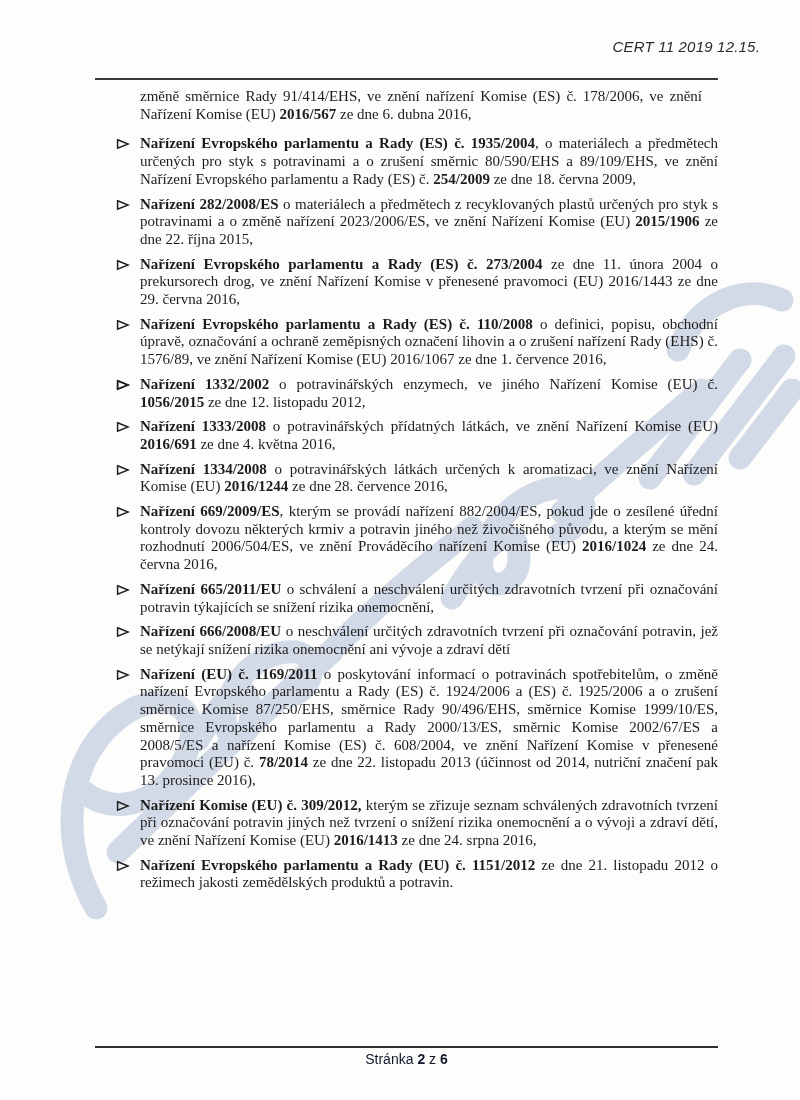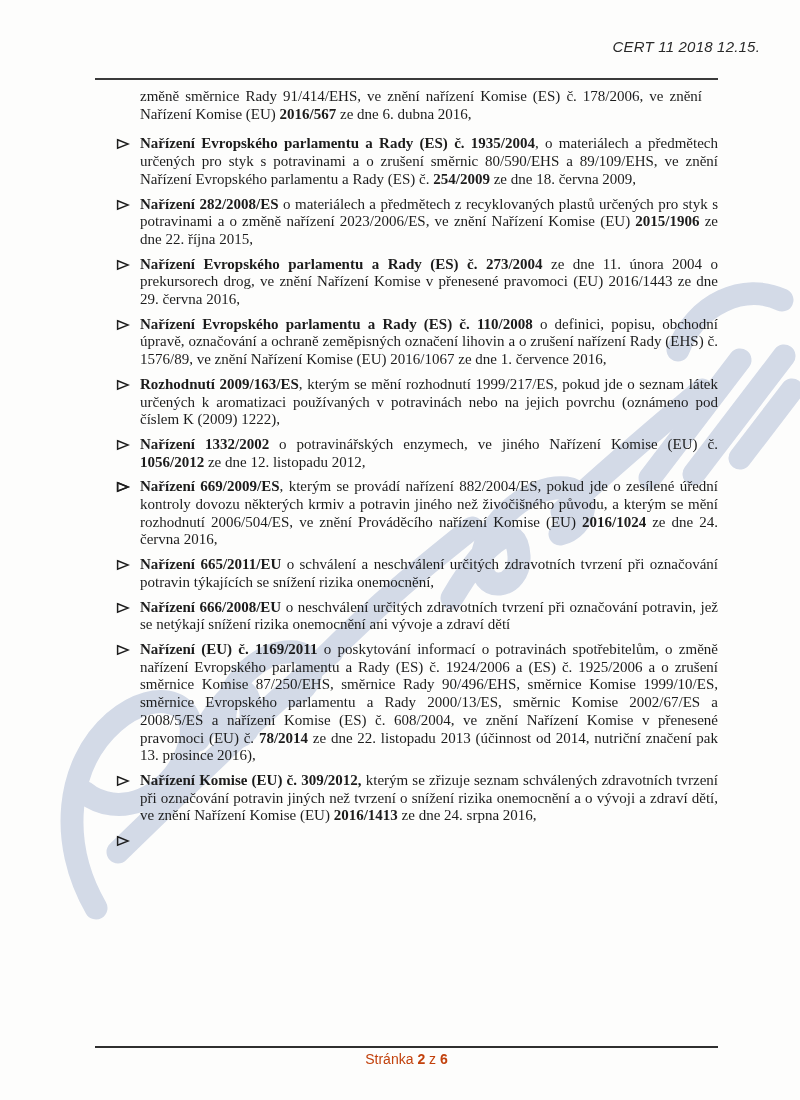--- a/index.html
+++ b/index.html
@@ -23,21 +23,21 @@
   .content{
     position:absolute;top:88px;left:95px;width:623px;z-index:1;
     color:var(--text);font-size:15px;line-height:17.7px;text-align:justify;
   }
   .intro{margin:0 16px 12px 0;padding-left:45px;}
   .item{position:relative;padding-left:45px;margin-bottom:7px;}
   .bullet{position:absolute;left:21px;top:3px;}
   .content b, .footer b{font-weight:700;}
   .footer{
     position:absolute;top:1051px;left:95px;width:623px;z-index:2;
-    text-align:center;color:#c2410c;
+    text-align:center;color:#0f172a;
     font-family:"Liberation Sans",sans-serif;font-size:14px;line-height:17px;
   }
 </style>
 </head>
 <body style="--text: #1c1c1c; --rule: #3b3b3b; --watermark: #ccd4e4;">
 
 <div class="page">
 
   <svg class="watermark" width="800" height="1100" viewBox="0 0 800 1100" aria-hidden="true">
     <g fill="none" stroke="var(--watermark)" stroke-width="23" stroke-linecap="round" stroke-linejoin="round" opacity="0.85">
@@ -47,21 +47,21 @@
       <path d="M 322 660 C 382 600 422 568 472 528"></path>
       <path d="M 452 598 C 490 534 517 520 519 556 C 521 590 478 596 482 558 C 486 522 530 484 566 488 C 594 492 586 528 560 534"></path>
       <path d="M 562 512 C 616 462 652 432 702 390"></path>
       <path d="M 650 478 L 740 360"></path>
       <path d="M 694 474 L 784 356"></path>
       <path d="M 740 458 L 792 390"></path>
       <path d="M 678 350 C 696 304 744 282 782 300"></path>
     </g>
   </svg>
 
-  <div class="header-date">CERT 11 2018 12.15.</div>
+  <div class="header-date">CERT 11 2019 12.15.</div>
   <div class="rule top"></div>
 
   <div class="content">
     <p class="intro"><span>změně směrnice Rady 91/414/EHS, ve znění nařízení Komise (ES) č. 178/2006, ve znění Nařízení Komise (EU) </span><b>2016/567</b><span> ze dne 6. dubna 2016,</span></p>
     <div>
   <div class="item">
     <svg class="bullet" width="14" height="12" viewBox="0 0 14 12" aria-hidden="true">
       <path d="M1.6 1.8 L12.2 6 L1.6 10.2 Z" fill="none" stroke="#1e1e1e" stroke-width="1.5" stroke-linejoin="miter"></path>
     </svg>
     <span class="item-text"><b>Nařízení Evropského parlamentu a Rady (ES) č. 1935/2004</b><span>, o materiálech a předmětech určených pro styk s potravinami a o zrušení směrnic 80/590/EHS a 89/109/EHS, ve znění Nařízení Evropského parlamentu a Rady (ES) č. </span><b>254/2009</b><span> ze dne 18. června 2009,</span></span>
@@ -85,36 +85,42 @@
     <svg class="bullet" width="14" height="12" viewBox="0 0 14 12" aria-hidden="true">
       <path d="M1.6 1.8 L12.2 6 L1.6 10.2 Z" fill="none" stroke="#1e1e1e" stroke-width="1.5" stroke-linejoin="miter"></path>
     </svg>
     <span class="item-text"><b>Nařízení Evropského parlamentu a Rady (ES) č. 110/2008</b><span> o definici, popisu, obchodní úpravě, označování a ochraně zeměpisných označení lihovin a o zrušení nařízení Rady (EHS) č. 1576/89, ve znění Nařízení Komise (EU) 2016/1067 ze dne 1. července 2016,</span></span>
   </div>
 
   <div class="item">
     <svg class="bullet" width="14" height="12" viewBox="0 0 14 12" aria-hidden="true">
       <path d="M1.6 1.8 L12.2 6 L1.6 10.2 Z" fill="none" stroke="#1e1e1e" stroke-width="1.5" stroke-linejoin="miter"></path>
     </svg>
-    <span class="item-text"><b>Rozhodnutí 2009/163/ES</b><span>, kterým se mění rozhodnutí 1999/217/ES, pokud jde o seznam látek určených k aromatizaci používaných v potravinách nebo na jejich povrchu (oznámeno pod číslem K (2009) 1222),</span></span>
   </div>
 
 
   <div class="item">
     <svg class="bullet" width="14" height="12" viewBox="0 0 14 12" aria-hidden="true">
       <path d="M1.6 1.8 L12.2 6 L1.6 10.2 Z" fill="none" stroke="#1e1e1e" stroke-width="1.5" stroke-linejoin="miter"></path>
     </svg>
-    <span class="item-text"><b>Nařízení 1332/2002</b><span> o potravinářských enzymech, ve jiného Nařízení Komise (EU) č. </span><b>1056/2012</b><span> ze dne 12. listopadu 2012,</span></span>
+    <span class="item-text"><b>Nařízení 1332/2002</b><span> o potravinářských enzymech, ve jiného Nařízení Komise (EU) č. </span><b>1056/2015</b><span> ze dne 12. listopadu 2012,</span></span>
   </div>
-
 
   <div class="item">
     <svg class="bullet" width="14" height="12" viewBox="0 0 14 12" aria-hidden="true">
       <path d="M1.6 1.8 L12.2 6 L1.6 10.2 Z" fill="none" stroke="#1e1e1e" stroke-width="1.5" stroke-linejoin="miter"></path>
     </svg>
+    <span class="item-text"><b>Nařízení 1333/2008</b><span> o potravinářských přídatných látkách, ve znění Nařízení Komise (EU) </span><b>2016/691</b><span> ze dne 4. května 2016,</span></span>
+  </div>
+
+  <div class="item">
+    <svg class="bullet" width="14" height="12" viewBox="0 0 14 12" aria-hidden="true">
+      <path d="M1.6 1.8 L12.2 6 L1.6 10.2 Z" fill="none" stroke="#1e1e1e" stroke-width="1.5" stroke-linejoin="miter"></path>
+    </svg>
+    <span class="item-text"><b>Nařízení 1334/2008</b><span> o potravinářských látkách určených k aromatizaci, ve znění Nařízení Komise (EU) </span><b>2016/1244</b><span> ze dne 28. července 2016,</span></span>
   </div>
 
 
   <div class="item">
     <svg class="bullet" width="14" height="12" viewBox="0 0 14 12" aria-hidden="true">
       <path d="M1.6 1.8 L12.2 6 L1.6 10.2 Z" fill="none" stroke="#1e1e1e" stroke-width="1.5" stroke-linejoin="miter"></path>
     </svg>
     <span class="item-text"><b>Nařízení 669/2009/ES</b><span>, kterým se provádí nařízení  882/2004/ES, pokud jde o zesílené úřední kontroly dovozu některých krmiv a potravin jiného než živočišného původu, a kterým se mění rozhodnutí 2006/504/ES, ve znění Prováděcího nařízení Komise (EU) </span><b>2016/1024</b><span> ze dne 24. června 2016,</span></span>
   </div>
 
@@ -143,20 +149,21 @@
     <svg class="bullet" width="14" height="12" viewBox="0 0 14 12" aria-hidden="true">
       <path d="M1.6 1.8 L12.2 6 L1.6 10.2 Z" fill="none" stroke="#1e1e1e" stroke-width="1.5" stroke-linejoin="miter"></path>
     </svg>
     <span class="item-text"><b>Nařízení Komise (EU) č. 309/2012,</b><span> kterým se zřizuje seznam schválených zdravotních tvrzení při označování potravin jiných než tvrzení o snížení rizika onemocnění a o vývoji a zdraví dětí, ve znění Nařízení Komise (EU) </span><b>2016/1413</b><span> ze dne 24. srpna 2016,</span></span>
   </div>
 
   <div class="item">
     <svg class="bullet" width="14" height="12" viewBox="0 0 14 12" aria-hidden="true">
       <path d="M1.6 1.8 L12.2 6 L1.6 10.2 Z" fill="none" stroke="#1e1e1e" stroke-width="1.5" stroke-linejoin="miter"></path>
     </svg>
+    <span class="item-text"><b>Nařízení Evropského parlamentu a Rady (EU) č. 1151/2012</b><span> ze dne 21. listopadu 2012 o režimech jakosti zemědělských produktů a potravin.</span></span>
   </div>
 </div>
   </div>
 
   <div class="rule bottom"></div>
   <div class="footer">
     <span>Stránka</span>
     <b>2</b>
     <span>z</span>
     <b>6</b>

